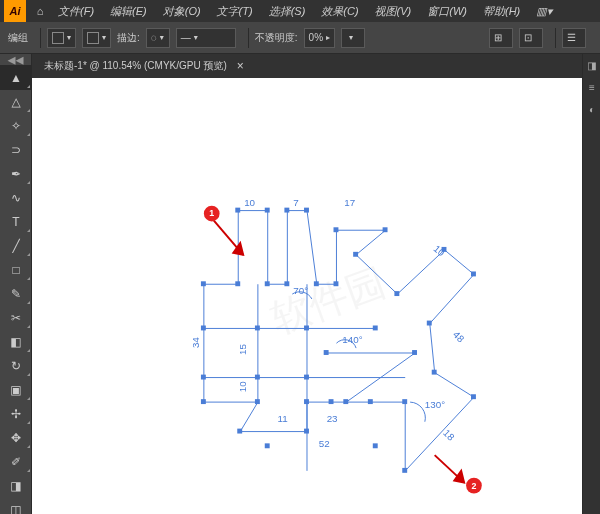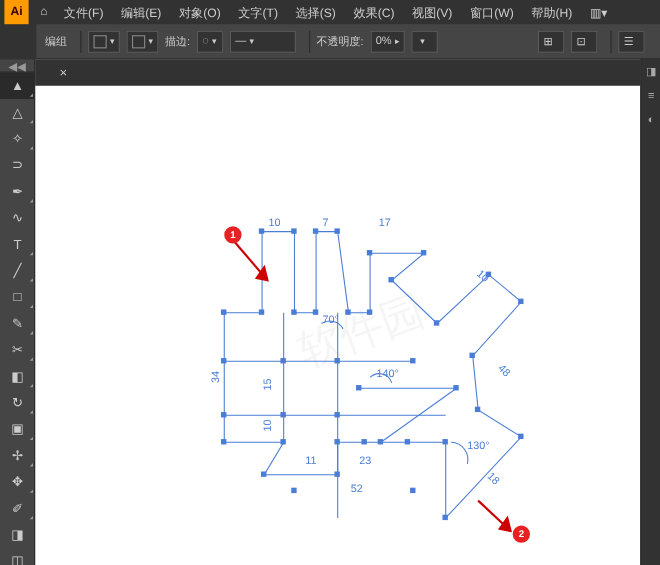--- a/index.html
+++ b/index.html
@@ -1,23 +1,23 @@
 <!DOCTYPE html>
 <html><head>
   <meta charset="utf-8">
   <style>
     * { margin: 0; padding: 0; box-sizing: border-box; font-family: "Segoe UI", Arial, sans-serif; }
     body { background: #323232; width: 600px; height: 514px; overflow: hidden; }
     
-    .top-menu { background: #323232; height: 22px; display: flex; align-items: center; padding: 0 4px; font-size: 11px; color: #ccc; }
+    .top-menu { background: #323232; height: 22px; display: flex; align-items: center; padding: 0 4px; font-size: 11px; color: #ccc; font-style: italic; }
     .app-icon { width: 22px; height: 22px; background: #ff9a00; color: #330000; font-weight: bold; display: flex; align-items: center; justify-content: center; font-size: 11px; margin-right: 4px; }
     .home-icon { width: 20px; text-align: center; color: #ccc; }
     .menu-item { padding: 0 8px; cursor: pointer; }
     
-    .options-bar { background: #454545; height: 32px; display: flex; align-items: center; padding: 0 8px; font-size: 10px; color: #ccc; border-bottom: 1px solid #2a2a2a; margin-left: 33px; }
+    .options-bar { background: #454545; height: 32px; display: flex; align-items: center; padding: 0 8px; font-size: 10px; color: #ccc; border-bottom: 1px solid #2a2a2a; }
     .opt-label { margin-right: 6px; }
     .opt-dropdown { background: #323232; border: 1px solid #5a5a5a; height: 20px; min-width: 24px; padding: 0 4px; margin-right: 6px; display: flex; align-items: center; font-size: 10px; color: #ccc; }
     .opt-sep { width: 1px; height: 20px; background: #2a2a2a; margin: 0 6px; }
     .opt-chev { font-size: 8px; margin-left: 3px; }
     .opt-spacer { flex: 1; }
     
     .work-row { display: flex; height: calc(100% - 54px); }
     .tool-panel { width: 32px; background: #454545; border-right: 1px solid #2a2a2a; }
     .tool-toggle { height: 12px; display: flex; align-items: center; justify-content: center; color: #999; border-bottom: 1px solid #2a2a2a; }
     .tool { width: 32px; height: 24px; display: flex; align-items: center; justify-content: center; color: #ccc; cursor: pointer; position: relative; font-size: 12px; }
@@ -109,20 +109,21 @@
     <div class="tool">✢<div class="tool-tri"></div></div>
     <div class="tool">✥<div class="tool-tri"></div></div>
     <div class="tool">✐<div class="tool-tri"></div></div>
     <div class="tool">◨</div>
     <div class="tool">◫</div>
 
   </div>
 
   <div class="doc-area">
     <div class="doc-tab">
+      <span>未标题-1* @ 110.54% (CMYK/GPU 预览)</span>
       <span class="tab-close">×</span>
     </div>
     <div class="canvas">
       <svg class="art" viewBox="0 0 560 440">
         <text x="250" y="260" class="watermark" transform="rotate(-20 250 260)">软件园</text>
 
         <path class="seg" d="M210,210 L210,135 L240,135 L240,210 L260,210 L260,135 L280,135 L290,210 L310,210 L310,155 L360,155 L330,180 L372,220
              L420,175 L450,200 L405,250 L410,300 L450,325 L380,400 L380,330 L345,330 L305,330 L280,330 L280,360 L212,360 L230,330
              L175,330 L175,210 Z"></path>
 

